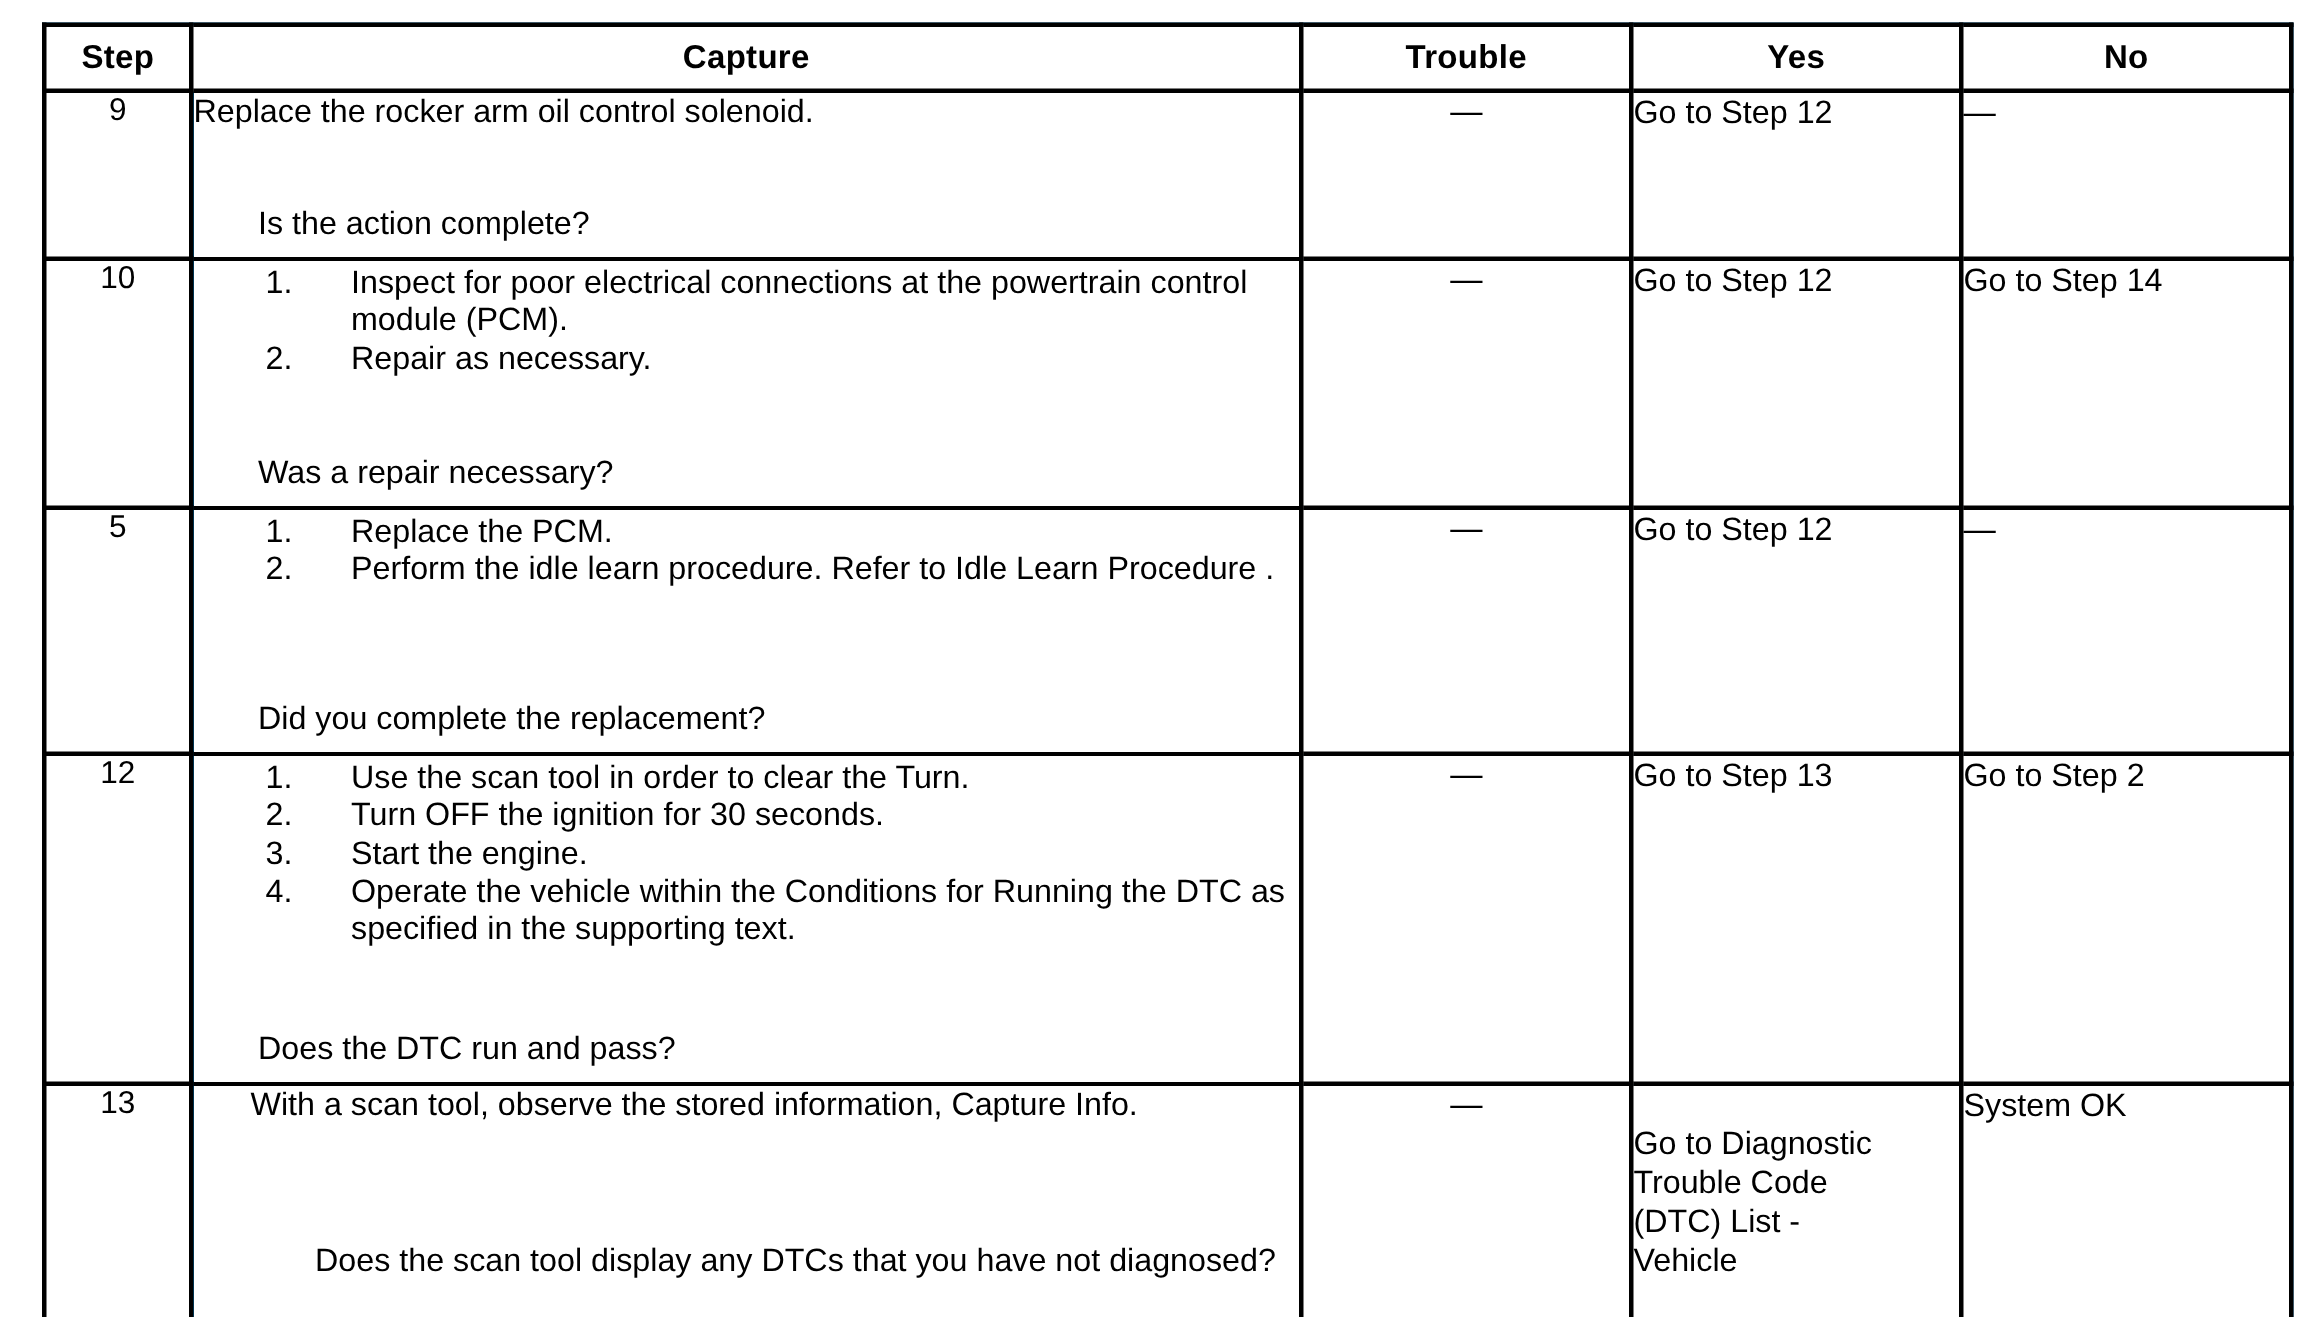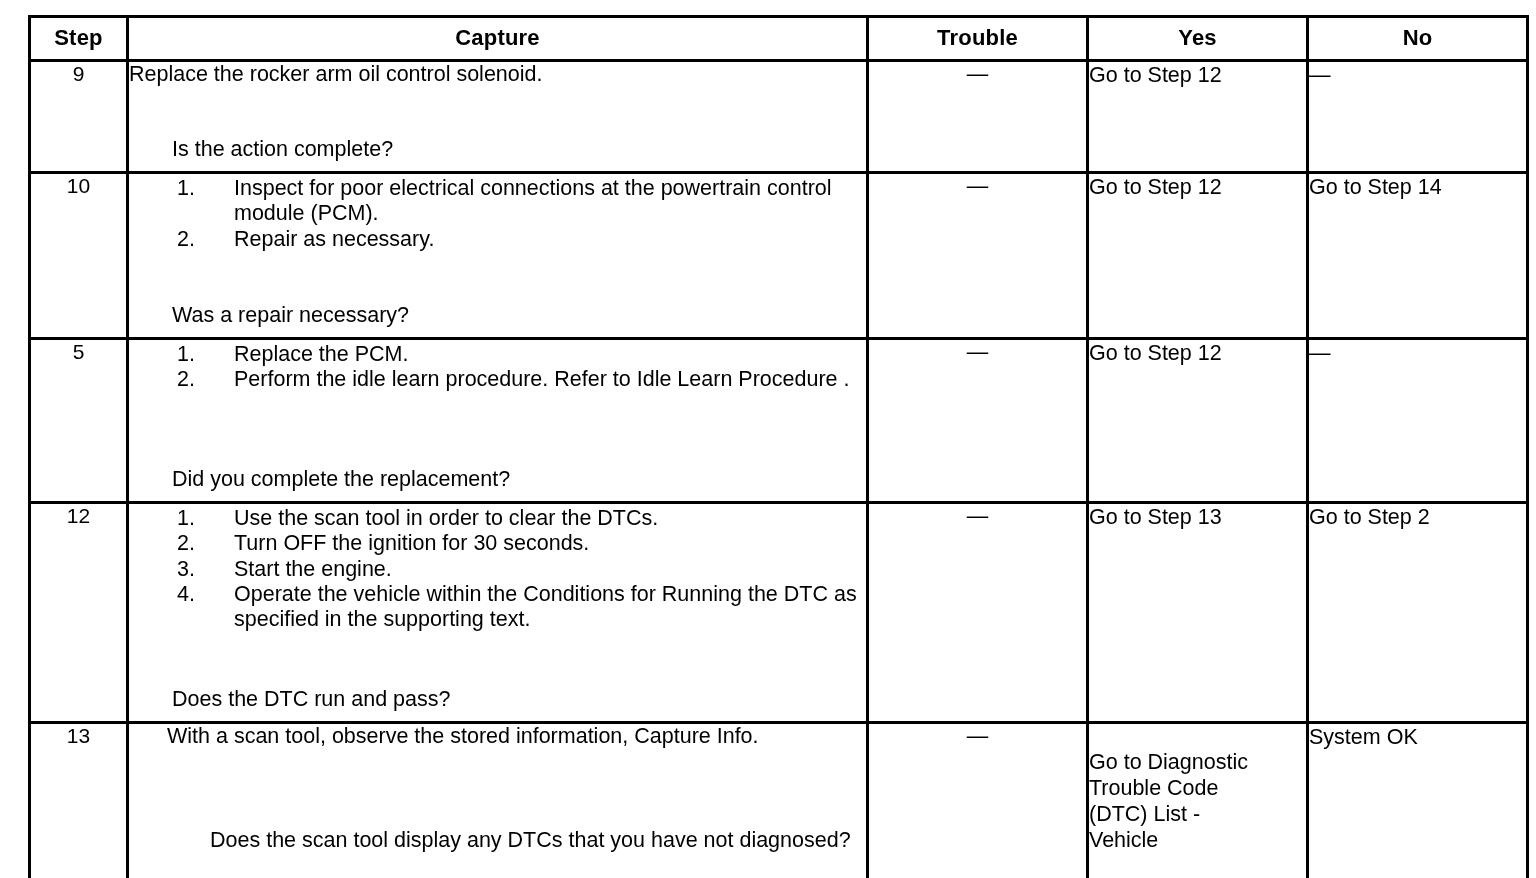--- a/index.html
+++ b/index.html
@@ -228,21 +228,21 @@
           </td>
       </tr>
 
       <tr style="height:220px;">
         <td class="cell-step">12</td>
         <td class="cell-action">
           <div class="action-inner" style="min-height:208px;">
             <ol class="action-list">
               <li>
                 <span class="li-num">1.</span>
-                <span>Use the scan tool in order to clear the DTCs.</span>
+                <span>Use the scan tool in order to clear the Turn.</span>
               </li>
               <li>
                 <span class="li-num">2.</span>
                 <span>Turn OFF the ignition for 30 seconds.</span>
               </li>
               <li>
                 <span class="li-num">3.</span>
                 <span>Start the engine.</span>
               </li>
               <li>

